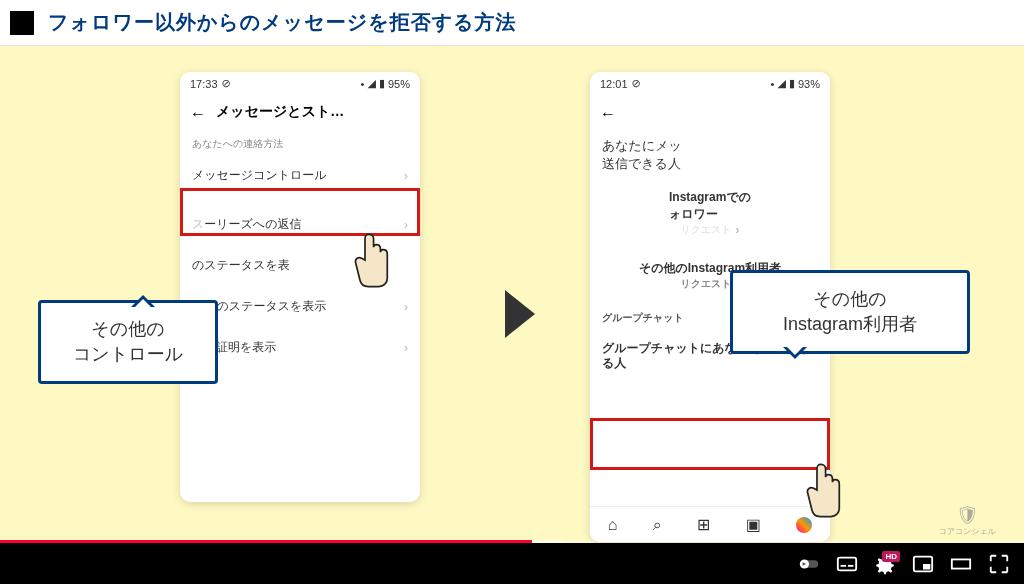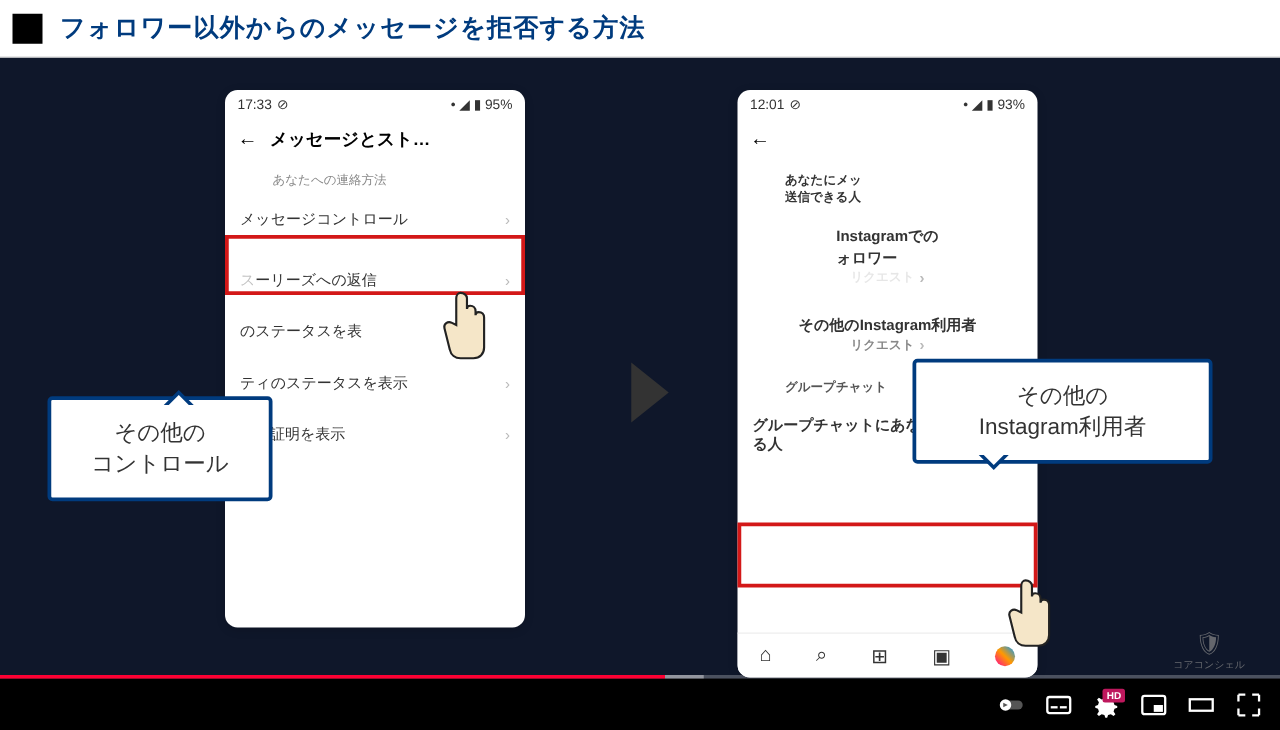--- a/index.html
+++ b/index.html
@@ -1,38 +1,38 @@
 <!DOCTYPE html>
 <html><head>
 <meta charset="utf-8">
 <style>
 * { margin: 0; padding: 0; box-sizing: border-box; }
 body { font-family: -apple-system, "Hiragino Sans", "Hiragino Kaku Gothic ProN", Meiryo, sans-serif; background: #000; width: 1024px; height: 584px; overflow: hidden; position: relative; }
-.video-area { width: 1024px; height: 543px; background: #0f172a; position: relative; }
+.video-area { width: 1024px; height: 543px; background: #fef9c3; position: relative; }
 .title-bar { position: absolute; top: 0; left: 0; right: 0; height: 46px; background: #fff; display: flex; align-items: center; border-bottom: 1px solid #e0e0e0; }
 .title-block { width: 24px; height: 24px; background: #000; margin-left: 10px; margin-right: 14px; }
 .title-text { font-size: 20px; font-weight: 700; color: #003b7e; letter-spacing: 1px; }
 .phone { position: absolute; width: 240px; background: #fff; border-radius: 10px; overflow: hidden; box-shadow: 0 2px 8px rgba(0,0,0,0.15); }
 .phone1 { left: 180px; top: 72px; height: 430px; }
 .phone2 { left: 590px; top: 72px; height: 470px; }
 .status-bar { display: flex; justify-content: space-between; align-items: flex-end; padding: 5px 10px; font-size: 11px; color: #333; }
 .status-left { display: flex; align-items: center; gap: 4px; }
 .status-right { display: flex; align-items: center; gap: 3px; }
 .phone-header { display: flex; align-items: center; padding: 8px 10px; font-size: 14px; font-weight: 700; }
 .back-arrow { font-size: 16px; margin-right: 10px; }
-.phone-section-label { font-size: 10px; color: #888; padding: 8px 12px 4px; margin-left: 26px; }
+.phone-section-label { font-size: 10px; color: #888; padding: 8px 12px 4px; }
 .phone-desc { font-size: 9.5px; color: #777; padding: 6px 12px; line-height: 1.5; }
 .phone-item { display: flex; justify-content: space-between; align-items: center; padding: 12px 12px; font-size: 12px; color: #333; border-bottom: 0; }
 .phone-item-bold { font-weight: 700; flex-direction: column; }
 .phone-item-sub { font-size: 10px; color: #888; }
 .chevron { color: #bbb; font-size: 12px; }
 .red-box { position: absolute; border: 3px solid #d31818; pointer-events: none; }
 .red-box1 { left: 180px; top: 188px; width: 240px; height: 48px; }
 .red-box2 { left: 590px; top: 418px; width: 240px; height: 52px; }
-.callout { position: absolute; background: #fff; border: 3px solid #003b7e; border-radius: 4px; padding: 14px 20px; font-size: 18px; color: #333; text-align: center; line-height: 1.4; margin-top: 17px; }
+.callout { position: absolute; background: #fff; border: 3px solid #003b7e; border-radius: 4px; padding: 14px 20px; font-size: 18px; color: #333; text-align: center; line-height: 1.4; }
 .callout1 { left: 38px; top: 300px; width: 180px; }
 .callout1::after { content: ""; position: absolute; top: -20px; left: 90px; border: 12px solid transparent; border-bottom-color: #003b7e; }
 .callout1::before { content: ""; position: absolute; top: -14px; left: 92px; border: 10px solid transparent; border-bottom-color: #fff; z-index: 1; }
 .callout2 { left: 730px; top: 270px; width: 240px; }
 .callout2::after { content: ""; position: absolute; bottom: -20px; left: 50px; border: 12px solid transparent; border-top-color: #003b7e; }
 .callout2::before { content: ""; position: absolute; bottom: -14px; left: 52px; border: 10px solid transparent; border-top-color: #fff; z-index: 1; }
 .arrow-tri { position: absolute; left: 505px; top: 290px; width: 0; height: 0; border-top: 24px solid transparent; border-bottom: 24px solid transparent; border-left: 30px solid #333; }
 .hand { position: absolute; width: 46px; height: 60px; }
 .hand svg { width: 100%; height: 100%; }
 .hand1 { left: 348px; top: 230px; }
@@ -111,21 +111,21 @@
       <div class="status-right">
         <span>•</span>
         <span>◢</span>
         <span>▮</span>
         <span>93%</span>
       </div>
     </div>
     <div class="phone-header">
       <span class="back-arrow">←</span>
     </div>
-    <div class="phone-section-label" style="font-weight:700;color:#333;font-size:10px;">あなたにメッ<br>送信できる人</div>
+    <div class="phone-section-label" style="font-weight:400;color:#333;font-size:13px;">あなたにメッ<br>送信できる人</div>
     <div class="phone-item phone-item-bold">
       <span>Instagramでの<br>ォロワー</span>
       <span style="display:flex;align-items:center;gap:4px;">
           <span class="phone-item-sub" style="opacity:0.2">リクエスト</span>
           <span class="chevron">›</span>
         </span>
     </div>
     <div class="phone-item phone-item-bold">
       <span style="line-height:1.3;">その他のInstagram利用者</span>
       <span style="display:flex;align-items:center;gap:4px;">

